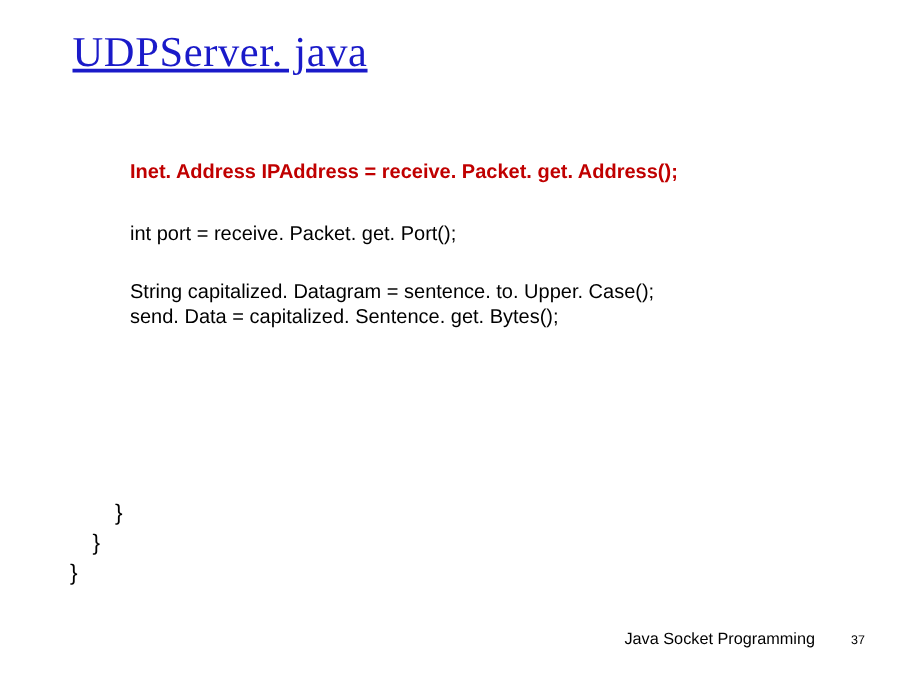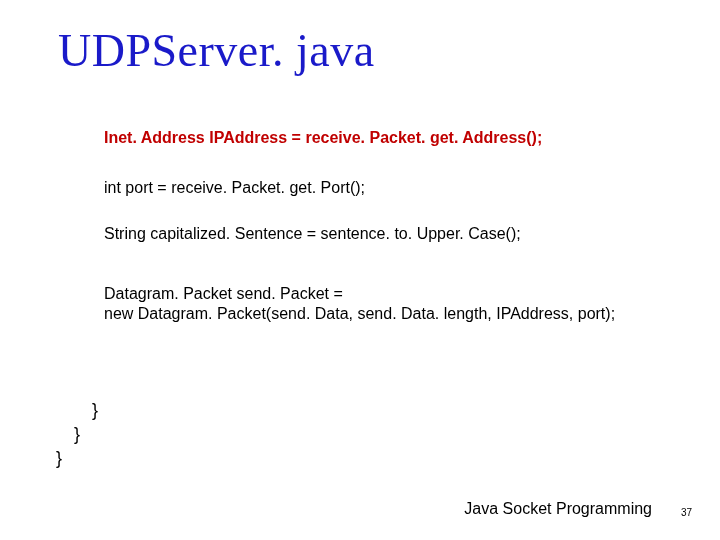--- a/index.html
+++ b/index.html
@@ -1,55 +1,52 @@
 <!DOCTYPE html>
 <html><head>
 <meta charset="utf-8">
 <style>
   * { margin: 0; padding: 0; box-sizing: border-box; }
   html, body { width: 720px; height: 540px; background: #fff; font-family: Verdana, Geneva, sans-serif; overflow: hidden; }
   .slide { position: relative; width: 720px; height: 540px; padding: 0; }
-  .title { position: absolute; top: 24px; left: 58px; font-family: "Comic Sans MS", "Comic Sans", cursive; font-size: 46px; color: #1a1ac9; font-weight: 400; letter-spacing: 0.5px; }
+  .title { position: absolute; top: 24px; left: 58px; font-family: "Comic Sans MS", "Comic Sans", cursive; font-size: 34px; color: #1a1ac9; text-decoration: underline; font-weight: 400; letter-spacing: 0.5px; }
   .code-block { position: absolute; left: 104px; font-size: 16px; line-height: 1.25; color: #000; }
   .line-red { font-weight: 700; color: #c00000; }
   .line-black { color: #000; }
   .b1 { top: 128px; }
   .b2 { top: 178px; }
   .b3 { top: 224px; }
   .b4 { top: 284px; }
   .b5 { top: 344px; }
   .brace-1 { position: absolute; top: 400px; left: 92px; font-size: 18px; }
   .brace-2 { position: absolute; top: 424px; left: 74px; font-size: 18px; }
   .brace-3 { position: absolute; top: 448px; left: 56px; font-size: 18px; }
-  .footer-left { position: absolute; bottom: 22px; right: 68px; font-size: 16px; color: #000; }
+  .footer-left { position: absolute; bottom: 22px; right: 68px; font-size: 13px; color: #000; }
   .footer-right { position: absolute; bottom: 22px; right: 28px; font-size: 10px; color: #000; }
 </style>
 </head>
 <body>
 
 <div class="slide">
 
   <div class="title">UDPServer. java</div>
 
   <div class="code-block b1">
     <span class="line-red">Inet. Address IPAddress = receive. Packet. get. Address();</span>
   </div>
 
   <div class="code-block b2">
     <span class="line-black">int port = receive. Packet. get. Port();</span>
   </div>
 
   <div class="code-block b3">
-    <div class="line-black">String capitalized. Sentence = sentence. to. Upper. Case();</div>
+    <div class="line-black">String capitalized. Datagram = sentence. to. Upper. Case();</div>
+    <div class="line-black"> send. Data = capitalized. Sentence. get. Bytes();</div>
   </div>
 
-  <div class="code-block b4">
-    <div class="line-black">Datagram. Packet send. Packet =</div>
-    <div class="line-black">      new Datagram. Packet(send. Data, send. Data. length, IPAddress, port);</div>
-  </div>
 
 
   <div class="brace-1">}</div>
   <div class="brace-2">}</div>
   <div class="brace-3">}</div>
 
   <div class="footer-left">Java Socket Programming</div>
   <div class="footer-right">37</div>
 
 </div>

